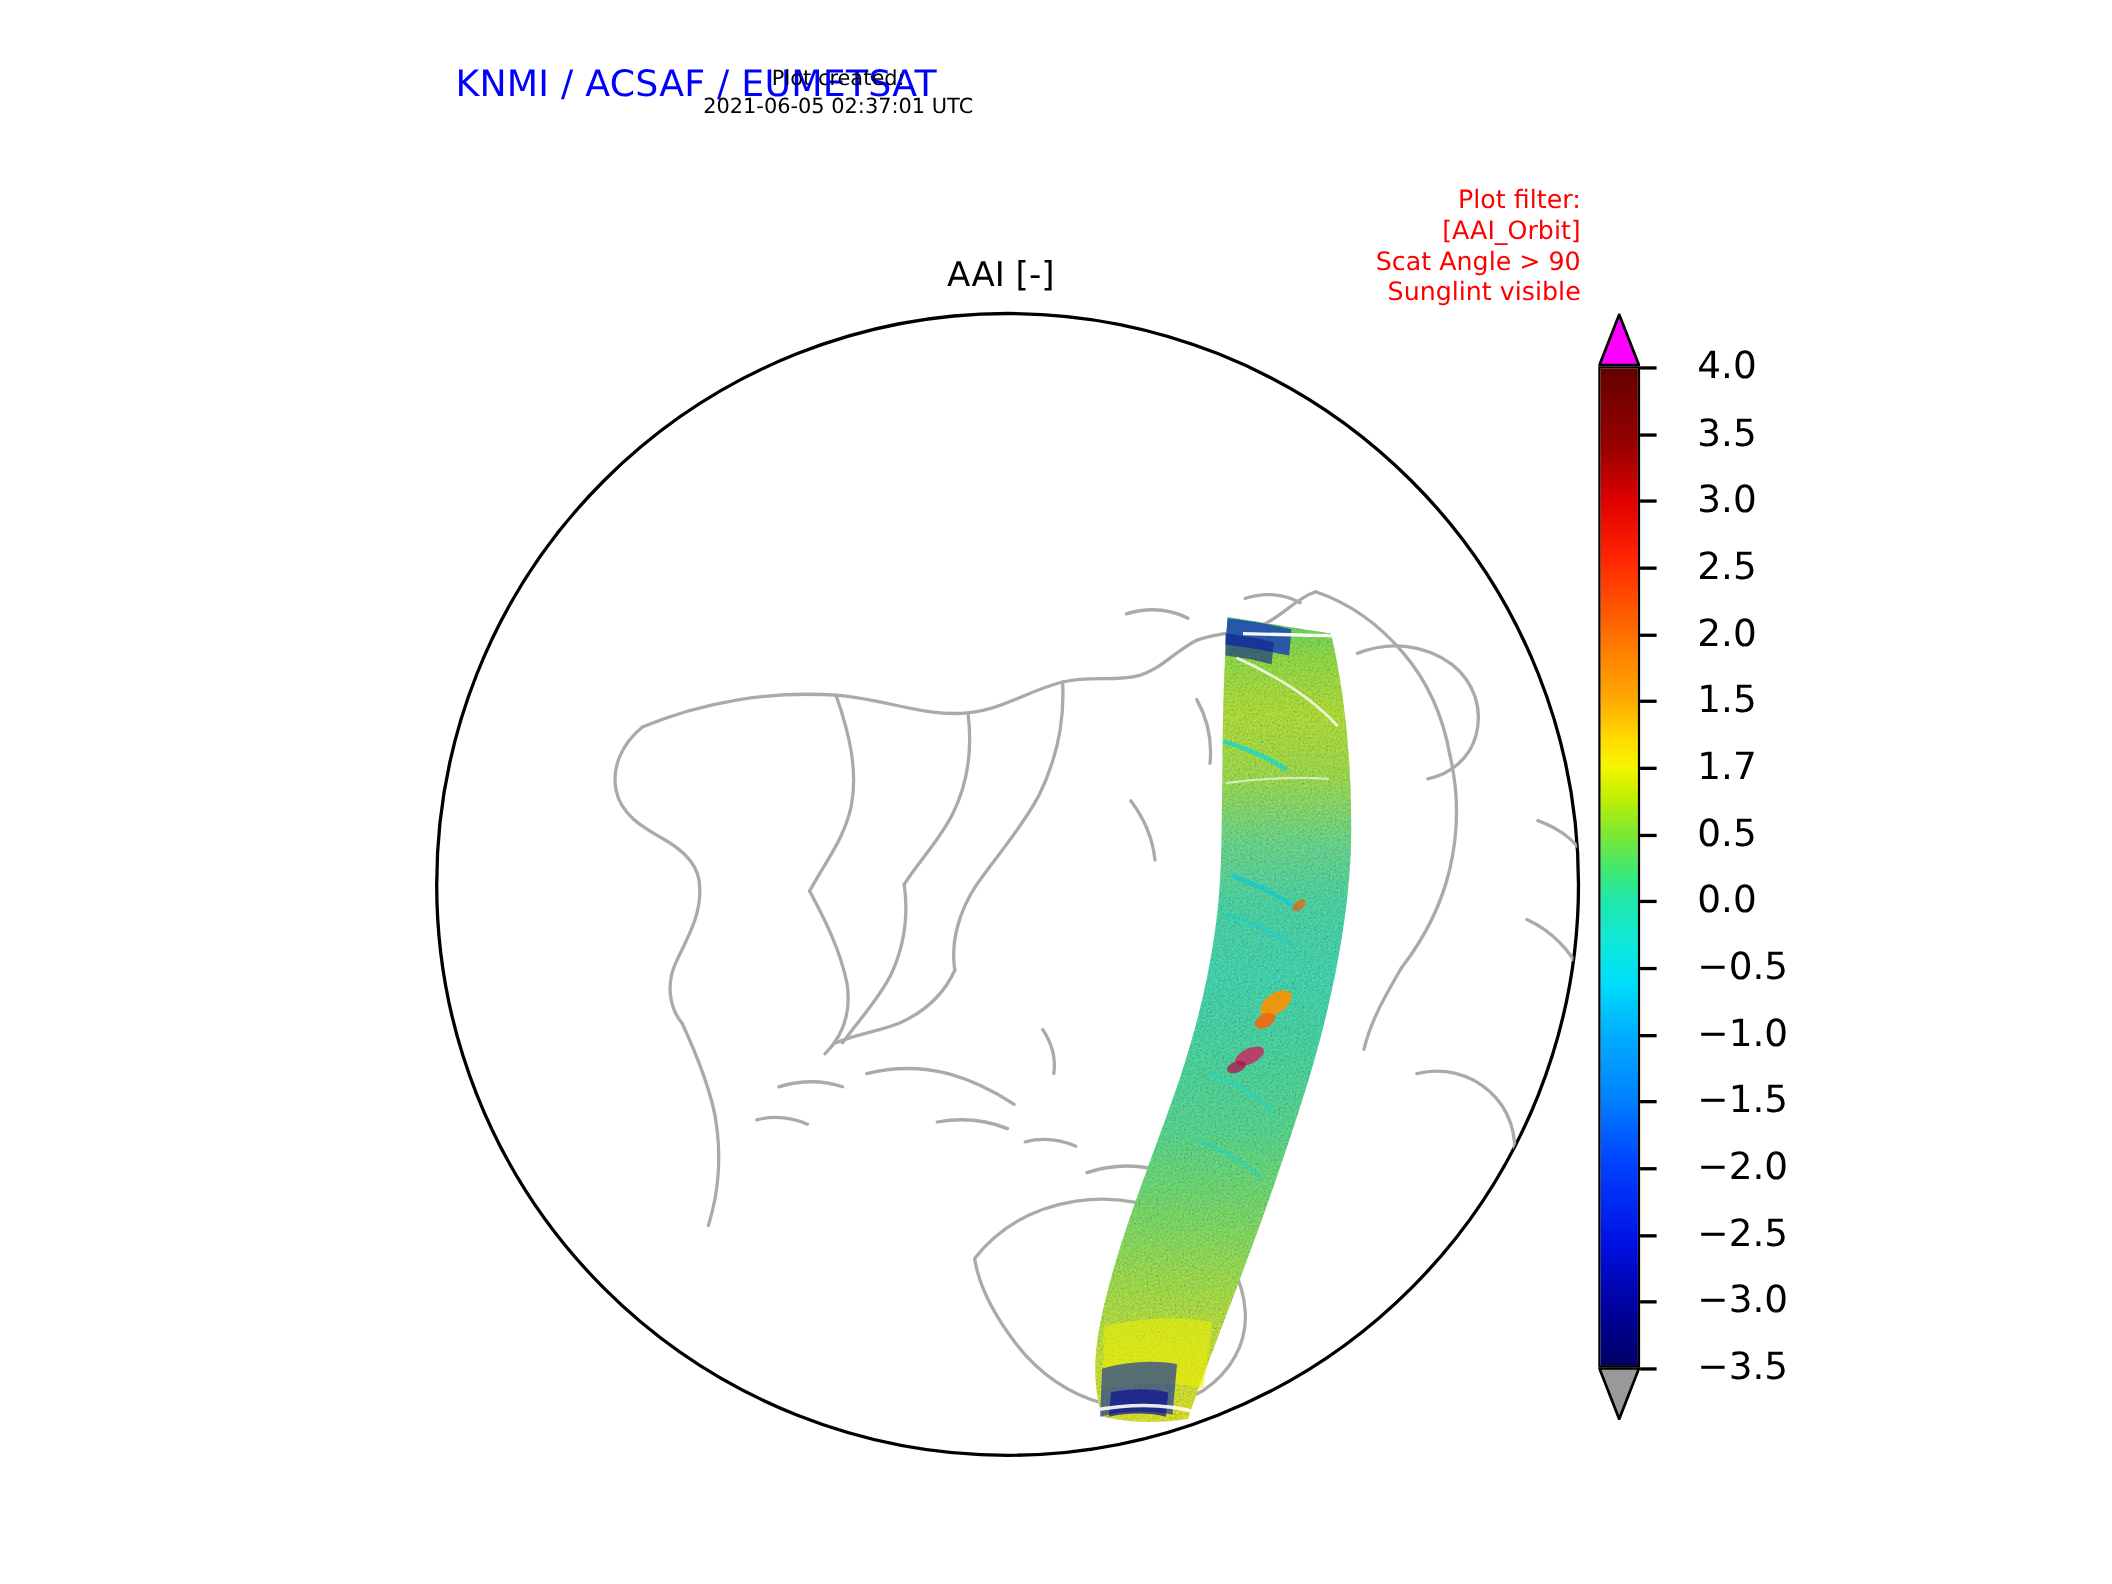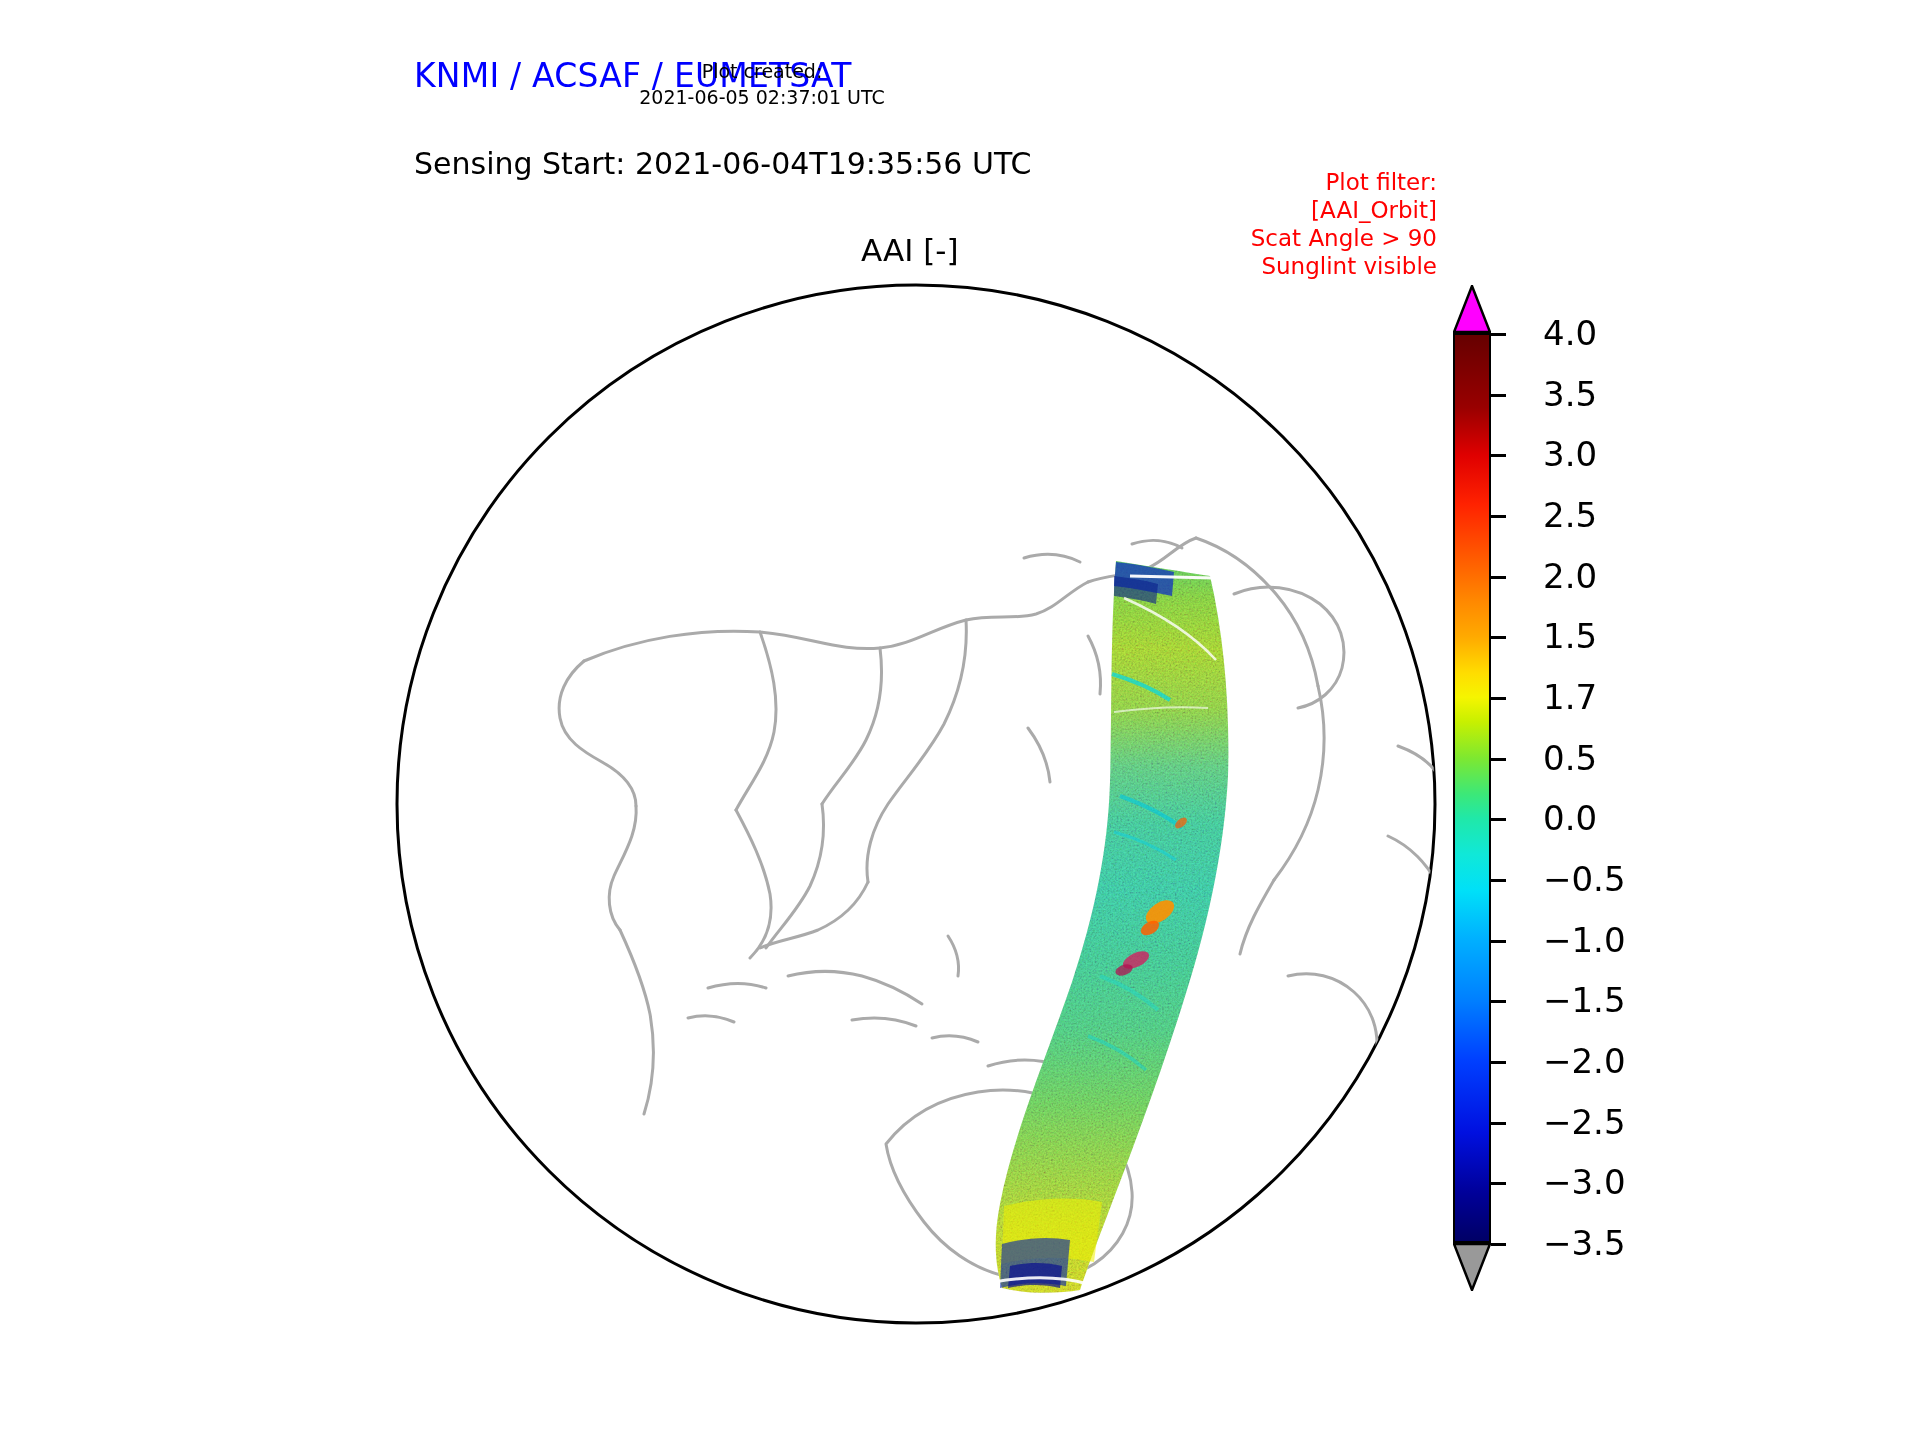--- a/index.html
+++ b/index.html
@@ -155,21 +155,20 @@
 <body>
 
 <div id="org-title">KNMI / ACSAF / EUMETSAT</div>
 
 <div id="plot-created-block">
   <div>Plot created:</div>
   <div>2021-06-05 02:37:01 UTC</div>
 </div>
 
 <div id="product-title">
-  <div>Sensing Start: 2021-06-04T19:35:56 UTC</div>
 </div>
 
 <div id="aai-label">AAI [-]</div>
 
 <div id="plot-filter-block">
   <div>Plot filter:</div>
   <div>[AAI_Orbit]</div>
   <div>Scat Angle &gt; 90</div>
   <div>Sunglint visible</div>
 </div>

